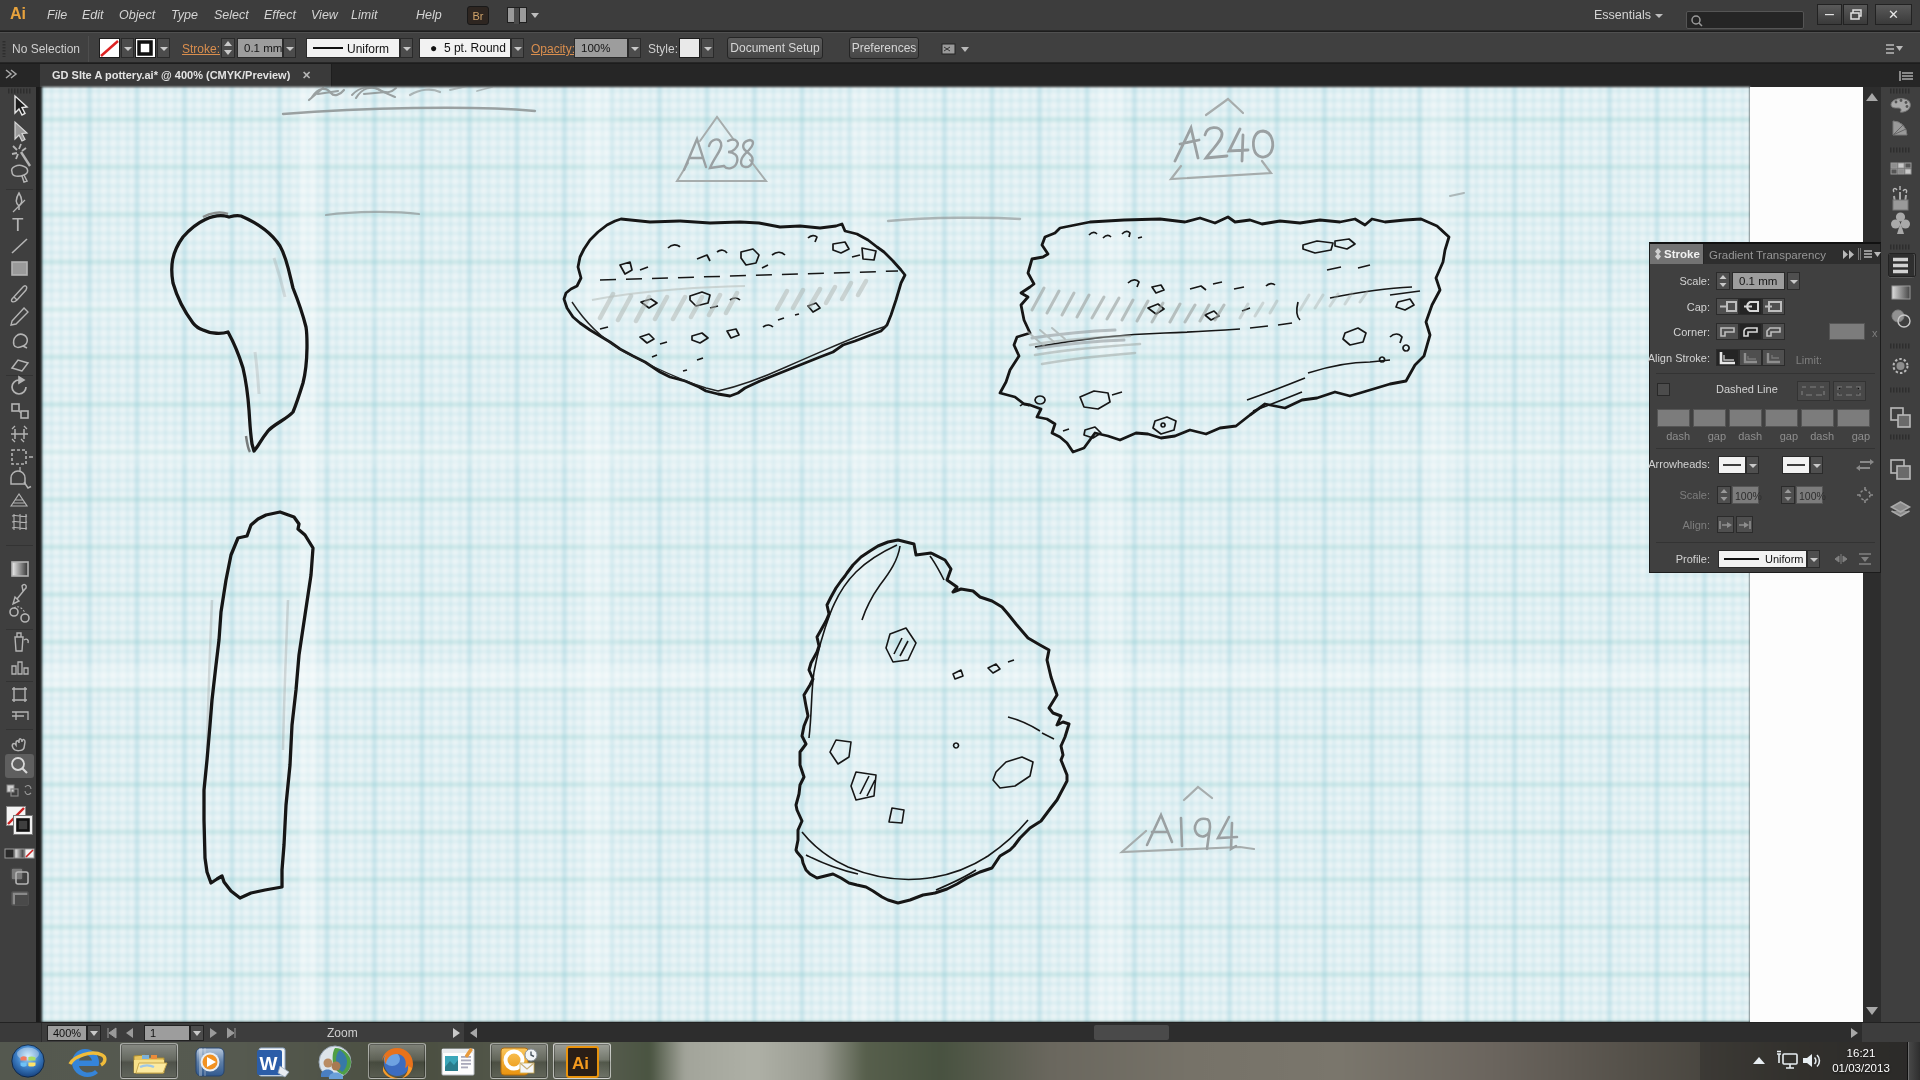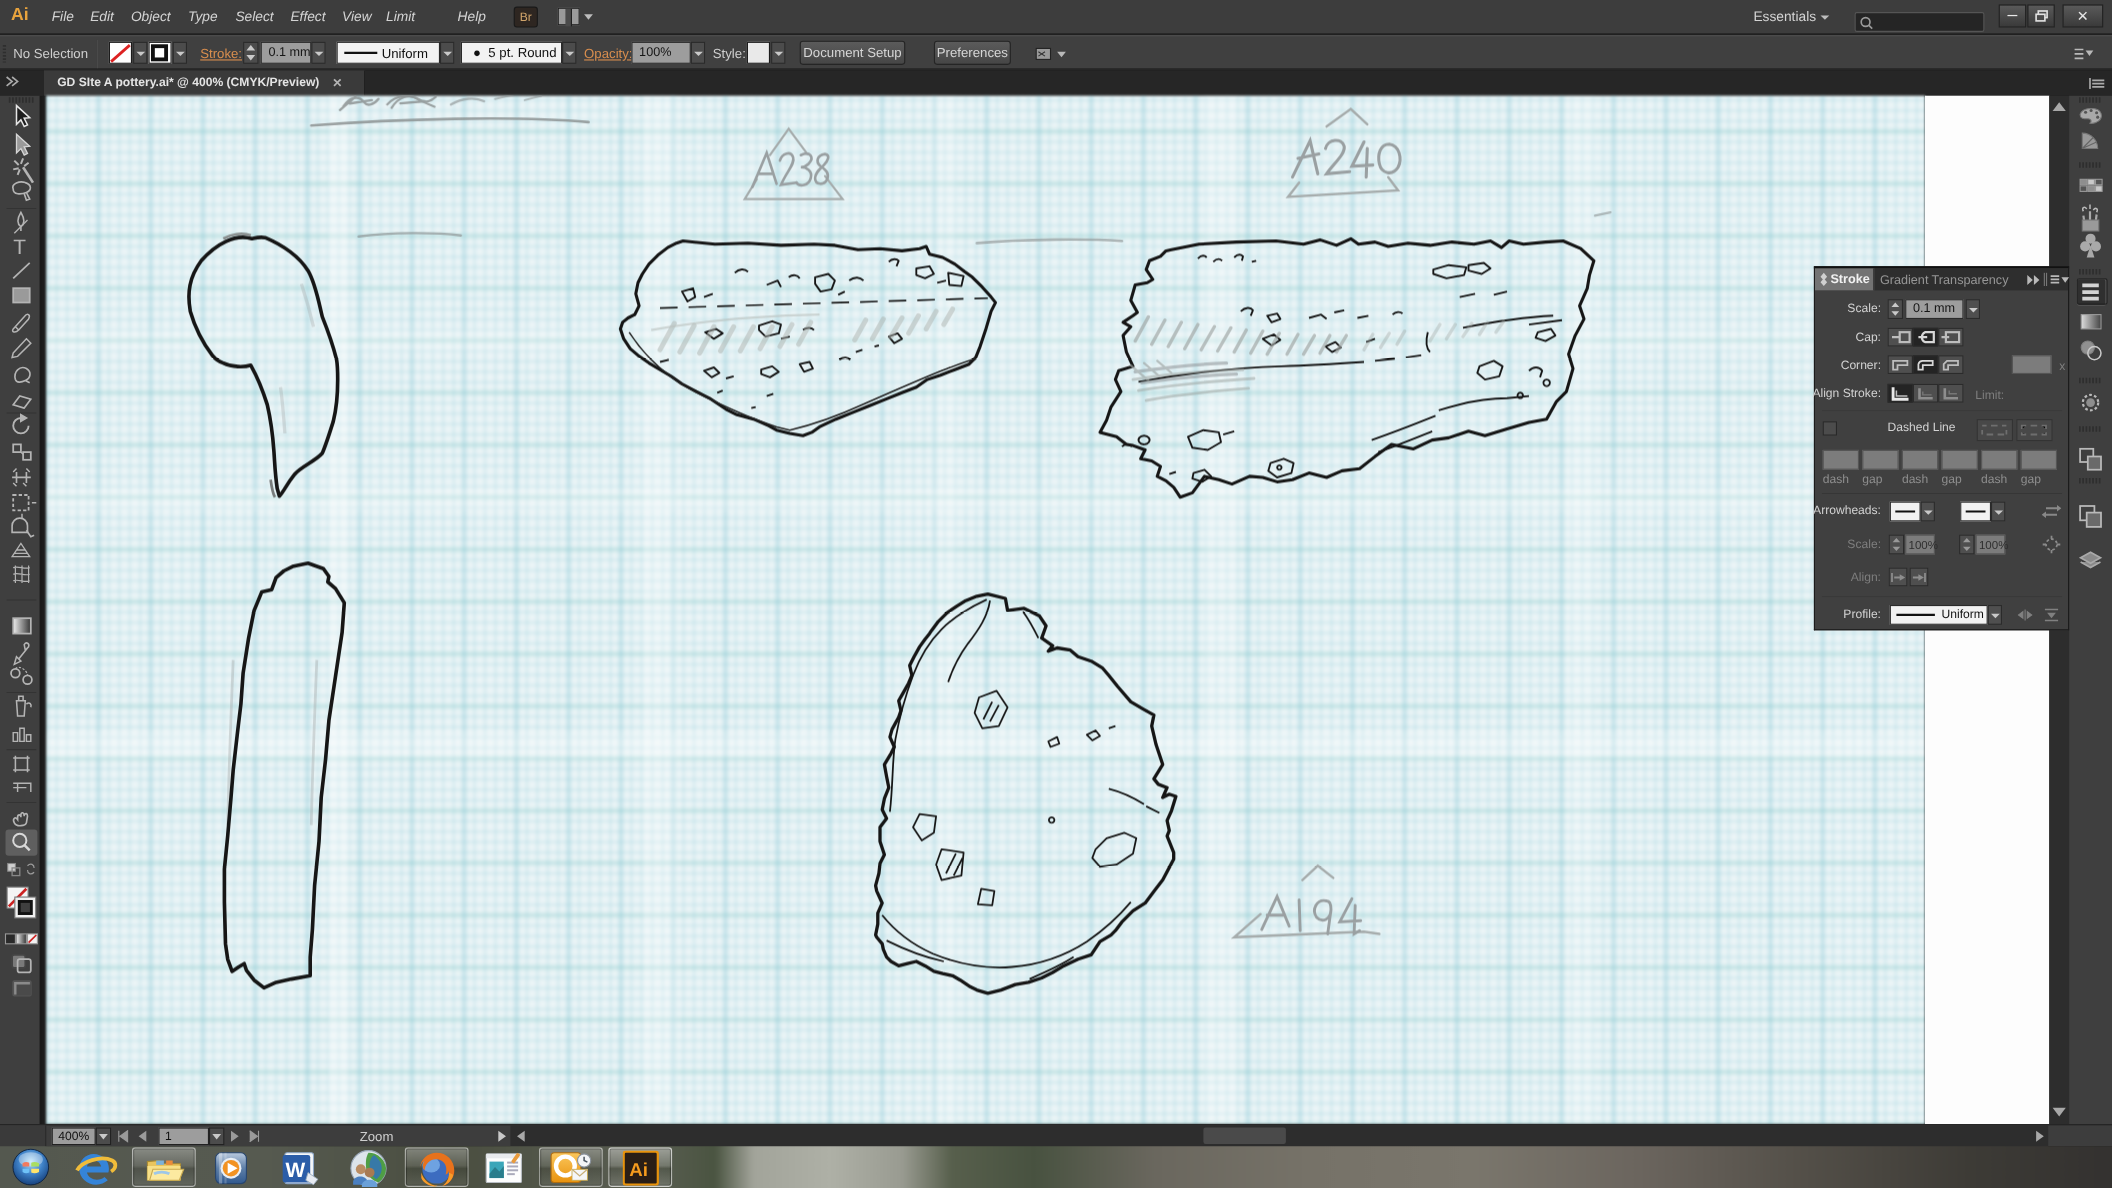--- a/index.html
+++ b/index.html
@@ -48,21 +48,21 @@
 #vscroll{position:absolute;left:1863px;top:87px;width:18px;height:935px;background:#2d2d2d;}
 #dock{position:absolute;left:1881px;top:87px;width:39px;height:935px;background:#3f3f3f;}
 
 #spanel{position:absolute;left:1649px;top:242px;width:232px;height:331px;background:#404040;border:1px solid #1c1c1c;border-top:2px solid #111;}
 #spanel .plbl{position:absolute;font-size:11px;color:#d2d2d2;white-space:nowrap;}
 #spanel .dlbl{position:absolute;font-size:11px;color:#7e7e7e;white-space:nowrap;}
 #spanel .pbtn{position:absolute;width:23px;height:17px;background:#4f4f4f;border:1px solid #2b2b2b;}
 #spanel .pbtn.sel{background:#242424;}
 #spanel .sep{position:absolute;left:6px;width:219px;height:1px;background:#565656;border-bottom:1px solid #333;}
 #spanel .dbox{position:absolute;width:33px;height:18px;background:#7c7c7c;border:1px solid #555;}
-#spanel .dgl{position:absolute;font-size:11px;color:#8e8e8e;width:33px;text-align:left;}
+#spanel .dgl{position:absolute;font-size:11px;color:#8e8e8e;width:33px;text-align:right;}
 #spanel .wdrop{position:absolute;height:18px;background:#f2f2f2;border:1px solid #2a2a2a;}
 #spanel .pdrop{position:absolute;width:13px;height:18px;background:#4f4f4f;border:1px solid #2b2b2b;}
 #spanel .pdrop:after{content:"";position:absolute;left:2px;top:7px;border-left:4px solid transparent;border-right:4px solid transparent;border-top:4px solid #c9c9c9;}
 #spanel .spin{position:absolute;width:14px;height:18px;background:#4f4f4f;border:1px solid #2b2b2b;}
 
 #statusbar{position:absolute;left:0;top:1022px;width:1920px;height:20px;background:#3d3d3d;border-top:1px solid #222;}
 
 #taskbar{position:absolute;left:0;top:1042px;width:1920px;height:38px;overflow:hidden;}
 #tkbg{position:absolute;left:-10px;top:-10px;width:1940px;height:58px;filter:blur(2.5px);background:linear-gradient(90deg,#54584f 0,#565a50 250px,#4a4e40 420px,#5a5e52 600px,#4a5441 660px,#a2a49a 695px,#aeb0a6 765px,#999b91 830px,#575f4c 875px,#485240 950px,#6a675e 1060px,#767268 1200px,#7a766c 1350px,#6b655e 1500px,#534f48 1650px,#3d3b36 1800px,#343230 1920px);}
 #taskbar .tbtn{position:absolute;top:1px;width:58px;height:36px;border:1px solid rgba(255,255,255,.42);border-radius:3px;background:linear-gradient(rgba(255,255,255,.30),rgba(255,255,255,.10) 46%,rgba(0,0,0,.07) 54%,rgba(255,255,255,.08));box-shadow:inset 0 0 0 1px rgba(0,0,0,.28);}
@@ -716,14 +716,30 @@
  <rect x="20" y="17" width="14" height="10" fill="#f5f6f8" stroke="#c9a94e" stroke-width="0.8"></rect>
         <path d="M20,17 L27,23 L34,17" fill="none" stroke="#c9b07a" stroke-width="1.2"></path>
  <circle cx="31" cy="9" r="6" fill="#f2f4f6" stroke="#8a929c" stroke-width="1"></circle>
         <path d="M31,5.5 L31,9 L34,10.5" stroke="#4a5560" stroke-width="1.4" fill="none"></path>
 </svg>
 <div class="tbtn" style="left:553px;border-color:rgba(255,255,255,.55);background:linear-gradient(rgba(255,255,255,.42),rgba(255,255,255,.18) 46%,rgba(0,0,0,.04) 54%,rgba(255,255,255,.15));"></div>
 <svg style="left:566px;top:4px" width="34" height="32">
  <rect x="1" y="1" width="31" height="30" rx="2" fill="#2a1e16" stroke="#e9930c" stroke-width="2"></rect>
  <text x="6" y="23" font-size="17" font-weight="bold" fill="#f59b1e">Ai</text>
 </svg>
+<div id="tray">
+ <svg style="left:52px;top:14px" width="14" height="10">
+          <polygon points="7,1 13,8 1,8" fill="#e8eef2"></polygon>
+        </svg>
+ <svg style="left:76px;top:8px" width="24" height="22">
+  <rect x="7" y="4" width="14" height="10" rx="1" fill="none" stroke="#e8eef2" stroke-width="1.6"></rect>
+  <path d="M14,14 L14,18 M10,18 L18,18" stroke="#e8eef2" stroke-width="1.6"></path>
+  <path d="M3,13 L3,4 M1,4 L5,4 M1,1.5 L5,1.5" stroke="#e8eef2" stroke-width="1.6"></path>
+ </svg>
+ <svg style="left:102px;top:10px" width="20" height="18">
+  <polygon points="1,6 5,6 10,2 10,15 5,11 1,11" fill="#e8eef2"></polygon>
+  <path d="M12.5,5.5 A4.5,4.5 0 0 1 12.5,12 M15,3 A8,8 0 0 1 15,14.5" fill="none" stroke="#e8eef2" stroke-width="1.6"></path>
+ </svg>
+ <div id="clock">16:21<br>01/03/2013</div>
+ <div id="showdesk"></div>
+</div>
 </div>
 </div>
 
 </body></html>

